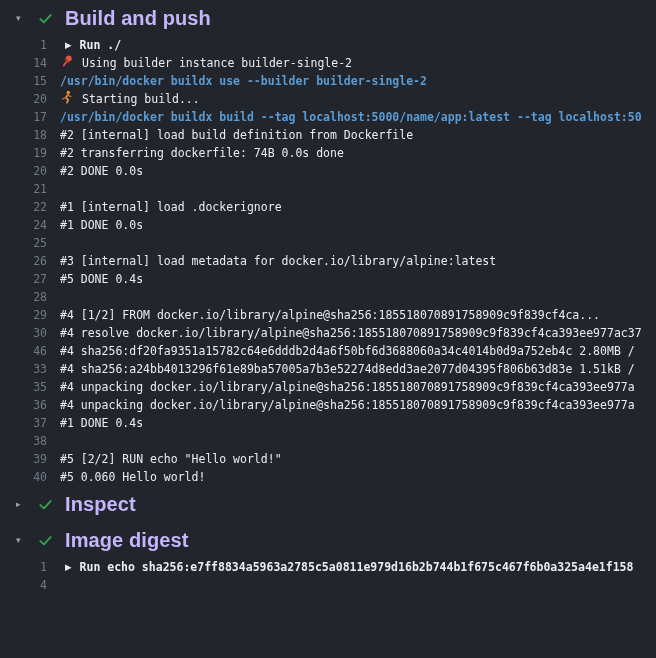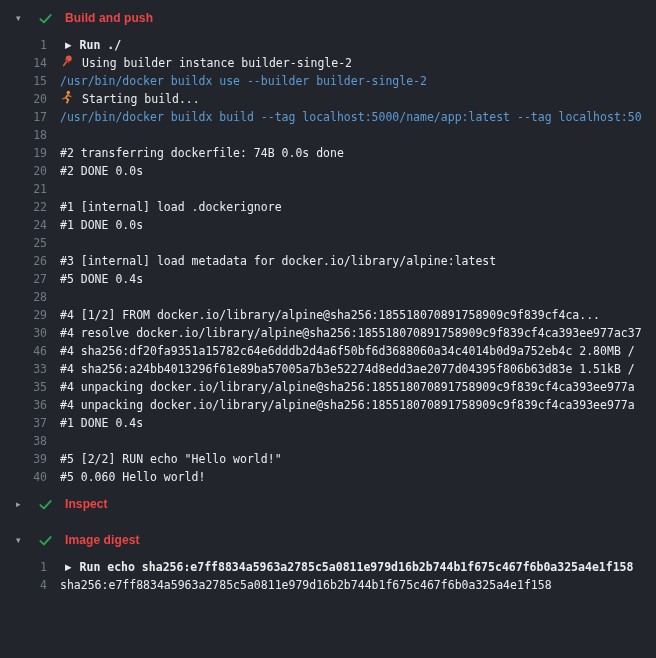--- a/index.html
+++ b/index.html
@@ -12,37 +12,37 @@
   .section-header{
     display:flex;align-items:center;height:36px;padding-left:16px;
     cursor:pointer;
   }
   .chevron{
     width:14px;color:#9aa3ac;font-size:9px;line-height:1;
     font-family:"DejaVu Sans", sans-serif;text-align:left;flex:0 0 auto;
   }
   .check-icon{flex:0 0 auto;margin:0 12px 0 8px;display:block;}
   .section-title{
-    color:#ef4444;font-weight:bold;font-size:12px;letter-spacing:.1px;
+    color:#c4b5fd;font-weight:bold;font-size:20px;letter-spacing:.1px;
   }
   .log-lines{padding:0;}
   .log-line{
     display:flex;height:18px;line-height:18px;
     font-family:"DejaVu Sans Mono", monospace;font-size:11.5px;
     white-space:pre;overflow:hidden;
   }
   .line-num{
     flex:0 0 47px;width:47px;text-align:right;color:#717a84;
     user-select:none;cursor:pointer;
   }
   .line-content{
     margin-left:13px;color:#e9edf1;white-space:pre;
     display:flex;align-items:center;
   }
-  .line-content.command{color:#5a9bd5;font-weight:normal;text-align:center;}
+  .line-content.command{color:#5a9bd5;font-weight:bold;text-align:center;}
   .line-content.run{font-weight:bold;}
   .run-chevron{
     font-family:"DejaVu Sans", sans-serif;font-size:8.5px;color:#e9edf1;
     margin:0 8px 0 5px;flex:0 0 auto;
   }
   .inline-icon{flex:0 0 auto;margin-right:8px;display:block;}
 </style>
 </head>
 <body>
 
@@ -63,21 +63,21 @@
                 <path d="M8 8 L4.2 13.2" stroke="#e4533f" stroke-width="1.8" stroke-linecap="round"></path>
                 <path d="M6.6 6.2 L9.8 9.4" stroke="#b33a2b" stroke-width="2" stroke-linecap="round"></path>
               </svg></span>Using builder instance builder-single-2</span></div>
         <div class="log-line"><span class="line-num">15</span><span class="line-content command">/usr/bin/docker buildx use --builder builder-single-2</span></div>
         <div class="log-line"><span class="line-num">20</span><span class="line-content"><span class="inline-icon"><svg width="14" height="14" viewBox="0 0 16 16">
                 <circle cx="9.5" cy="2.8" r="2" fill="#e8913a"></circle>
                 <path d="M9 5.5 L6.5 9 L9.5 11 L8 14.5" fill="none" stroke="#e8913a" stroke-width="2" stroke-linecap="round" stroke-linejoin="round"></path>
                 <path d="M6.8 8.8 L3.2 10.2 M9 6 L12.5 7.5" fill="none" stroke="#c46a2d" stroke-width="1.6" stroke-linecap="round"></path>
               </svg></span>Starting build...</span></div>
         <div class="log-line"><span class="line-num">17</span><span class="line-content command">/usr/bin/docker buildx build --tag localhost:5000/name/app:latest --tag localhost:50</span></div>
-        <div class="log-line"><span class="line-num">18</span></div>
+        <div class="log-line"><span class="line-num">18</span><span class="line-content">#2 [internal] load build definition from Dockerfile</span></div>
         <div class="log-line"><span class="line-num">19</span><span class="line-content">#2 transferring dockerfile: 74B 0.0s done</span></div>
         <div class="log-line"><span class="line-num">20</span><span class="line-content">#2 DONE 0.0s</span></div>
         <div class="log-line"><span class="line-num">21</span><span class="line-content"></span></div>
         <div class="log-line"><span class="line-num">22</span><span class="line-content">#1 [internal] load .dockerignore</span></div>
         <div class="log-line"><span class="line-num">24</span><span class="line-content">#1 DONE 0.0s</span></div>
         <div class="log-line"><span class="line-num">25</span><span class="line-content"></span></div>
         <div class="log-line"><span class="line-num">26</span><span class="line-content">#3 [internal] load metadata for docker.io/library/alpine:latest</span></div>
         <div class="log-line"><span class="line-num">27</span><span class="line-content">#5 DONE 0.4s</span></div>
         <div class="log-line"><span class="line-num">28</span><span class="line-content"></span></div>
         <div class="log-line"><span class="line-num">29</span><span class="line-content">#4 [1/2] FROM docker.io/library/alpine@sha256:185518070891758909c9f839cf4ca...</span></div>
@@ -106,17 +106,17 @@
   <div class="section">
     <div class="section-header">
       <span class="chevron">▾</span>
       <svg class="check-icon" width="15" height="15" viewBox="0 0 16 16">
           <path d="M2.5 8.6 L6.3 12.2 L13.5 4.3" fill="none" stroke="#2ea44f" stroke-width="2" stroke-linecap="round" stroke-linejoin="round"></path>
         </svg>
       <span class="section-title">Image digest</span>
     </div>
     <div class="log-lines">
         <div class="log-line"><span class="line-num">1</span><span class="line-content run"><span class="run-chevron">▶</span>Run echo sha256:e7ff8834a5963a2785c5a0811e979d16b2b744b1f675c467f6b0a325a4e1f158</span></div>
-        <div class="log-line"><span class="line-num">4</span><span class="line-content">sha256:e7ff8834a5963a2785c5a0811e979d16b2b744b1f675c467f6b0a325a4e1f158</span></div>
+        <div class="log-line"><span class="line-num">4</span></div>
       </div>
   </div>
 
 </div>
 
 </body></html>

